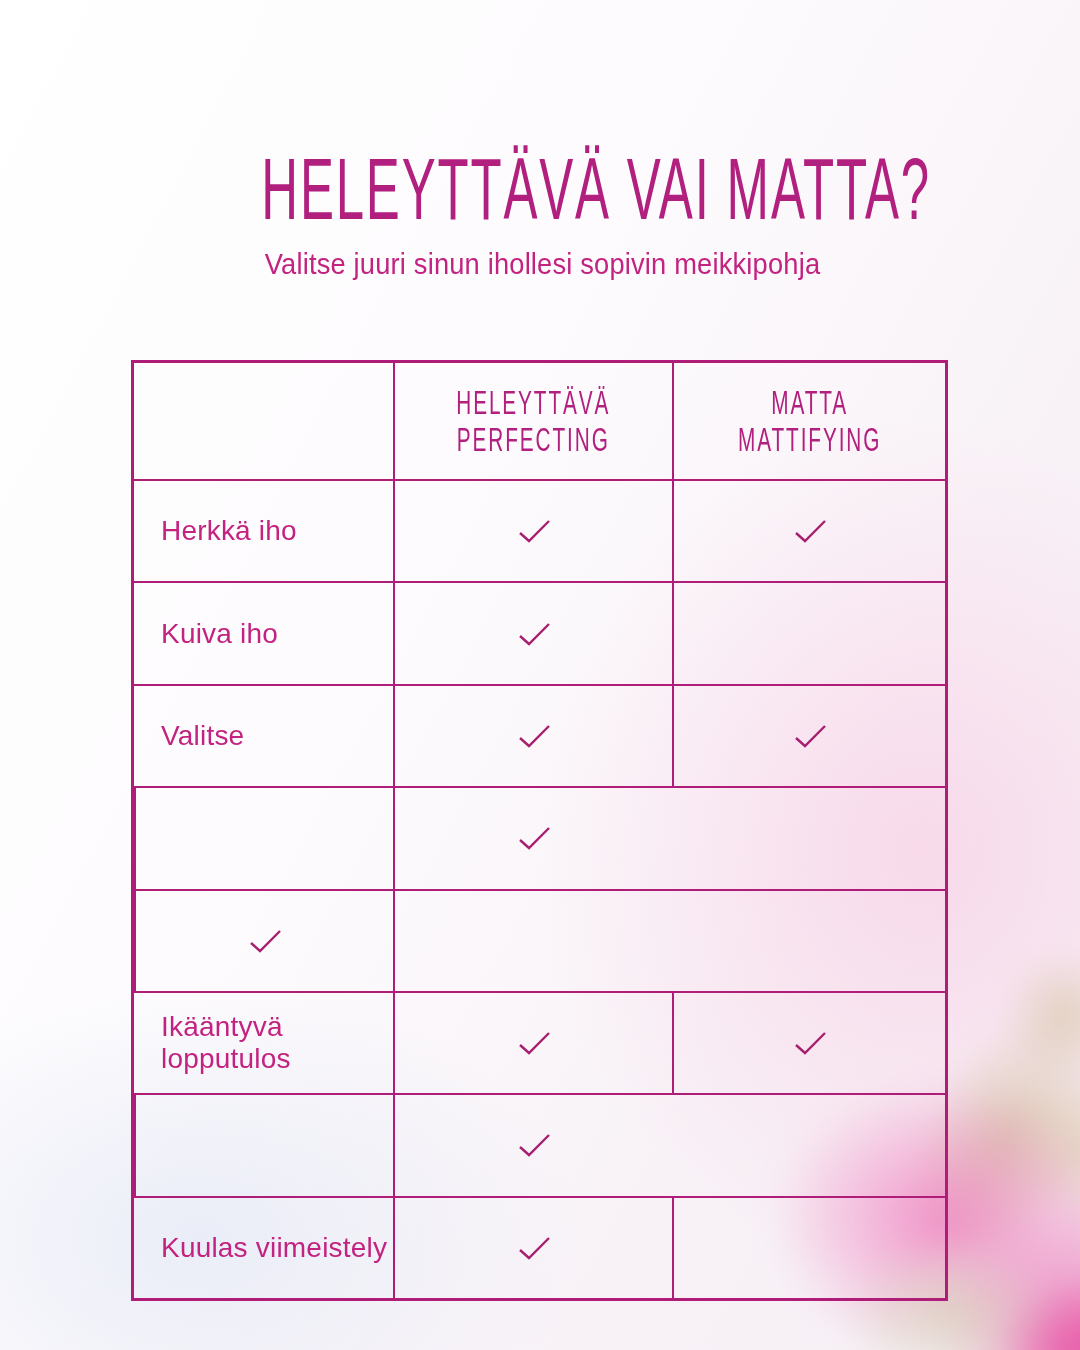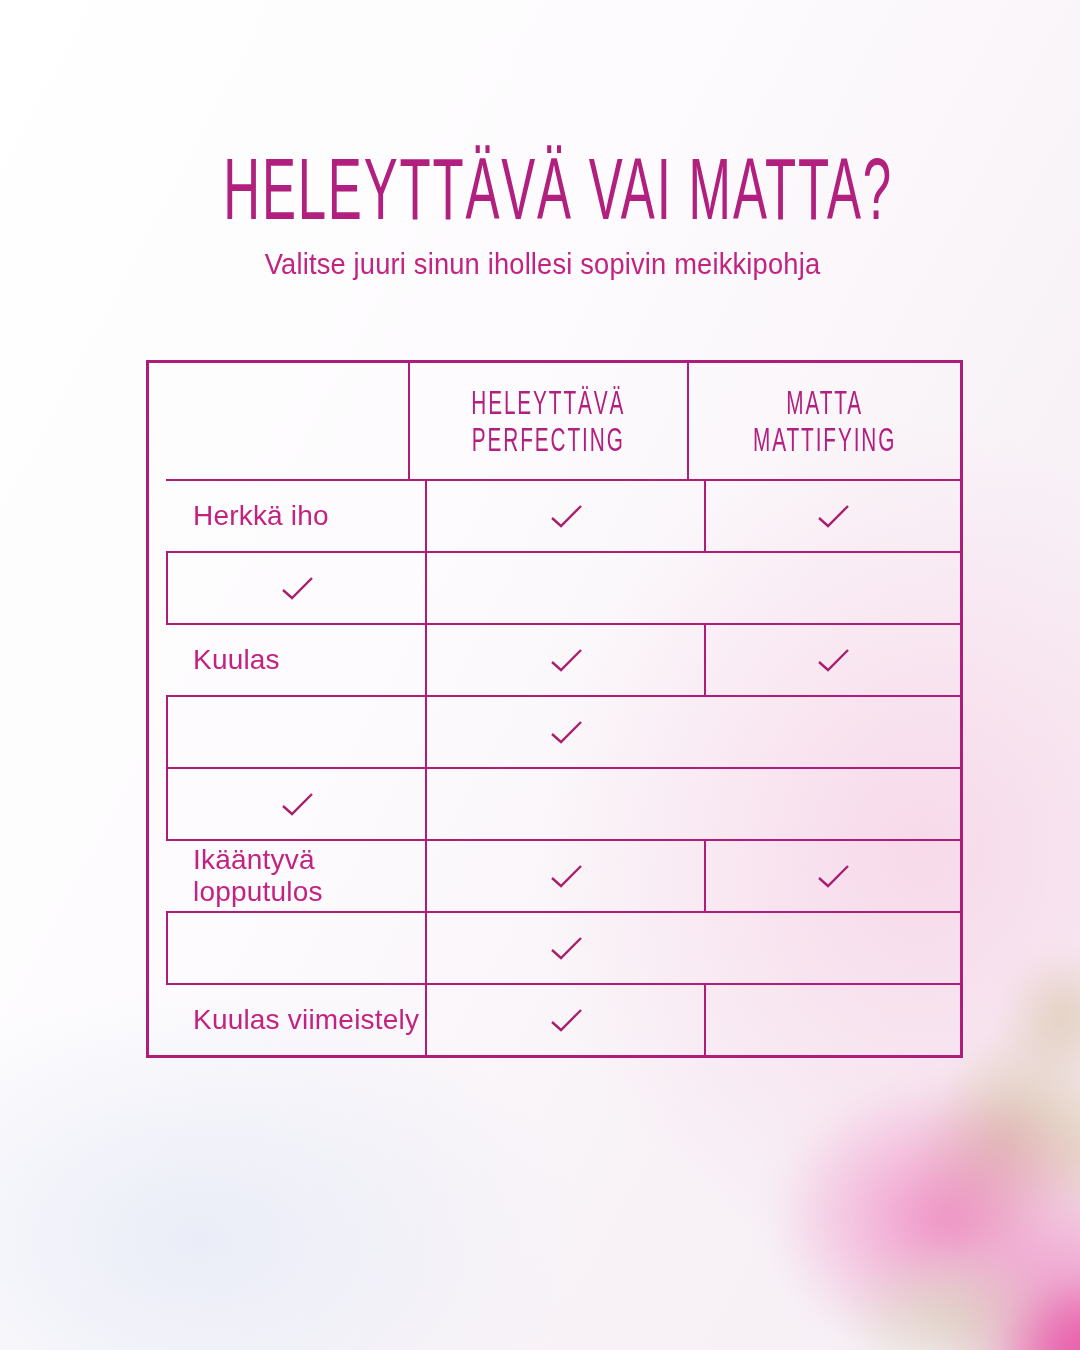--- a/index.html
+++ b/index.html
@@ -30,41 +30,41 @@
   .flower-1{left:770px;top:1080px;width:350px;height:280px;
     background:radial-gradient(closest-side,rgba(238,118,186,0.75),rgba(238,118,186,0));filter:blur(14px);}
   .flower-2{left:940px;top:1190px;width:340px;height:300px;
     background:radial-gradient(closest-side,rgba(233,97,172,0.85),rgba(233,97,172,0));filter:blur(14px);}
   .flower-3{left:990px;top:1280px;width:180px;height:140px;
     background:radial-gradient(closest-side,rgba(231,86,166,0.85),rgba(231,86,166,0));filter:blur(10px);}
   .leaf-green{left:840px;top:1240px;width:220px;height:150px;
     background:radial-gradient(closest-side,rgba(205,214,168,0.5),rgba(205,214,168,0));filter:blur(12px);}
 
   
-  .title-wrap{position:absolute;left:0;right:0;top:140px;text-align:center;}
+  .title-wrap{position:absolute;left:0;right:0;top:140px;text-align:center;padding-left:38px;}
   .title-text{
     display:inline-block;color:var(--title);
     font-size:85px;font-weight:400;letter-spacing:3px;white-space:nowrap;
     transform:scale(0.60,1.02);transform-origin:center;
   }
   .subtitle-wrap{position:absolute;left:4px;right:0;top:248px;text-align:center;}
   .subtitle-text{
     display:inline-block;color:var(--body-text);
     font-size:29px;letter-spacing:0.2px;white-space:nowrap;
     transform:scaleX(0.94);transform-origin:center;
   }
 
   
   .ctable{
-    position:absolute;left:146px;top:360px;width:817px;height:698px;
+    position:absolute;left:131px;top:360px;width:817px;height:941px;
     box-sizing:border-box;border:3px solid var(--table-border);
     display:flex;flex-direction:column;
   }
   .thead{display:grid;grid-template-columns:259px 279px 1fr;height:116px;flex:0 0 116px;}
-  .trow{display:grid;grid-template-columns:259px 279px 1fr;flex:1 1 0;border-top:2px solid var(--table-border);margin-left:17px;}
+  .trow{display:grid;grid-template-columns:259px 279px 1fr;flex:1 1 0;border-top:2px solid var(--table-border);}
   .cell{box-sizing:border-box;}
   .hcell{display:flex;align-items:center;justify-content:center;}
   .hcell.bordered,.check-cell{border-left:2px solid var(--table-border);}
   .label-cell{display:flex;align-items:center;padding-left:27px;
     color:var(--body-text);font-size:28px;letter-spacing:0.2px;}
   .check-cell{display:flex;align-items:center;justify-content:center;}
   .hdr-lines{color:var(--title);text-align:center;font-size:33px;line-height:37px;
     letter-spacing:3px;white-space:nowrap;transform:scaleX(0.63);transform-origin:center;}
   .check-icon{display:block;}
   .check-icon path{fill:none;stroke:var(--checkmark);stroke-width:2.4;stroke-linejoin:miter;}
@@ -114,30 +114,31 @@
   </svg>
 </div>
     <div class="cell check-cell">
   <svg class="check-icon" width="40" height="28" viewBox="0 0 40 28" aria-hidden="true">
     <path d="M6 16 L15 24 L35 4"></path>
   </svg>
 </div>
   </div>
 
   <div class="trow">
-    <div class="cell check-cell">
-  <svg class="check-icon" width="40" height="28" viewBox="0 0 40 28" aria-hidden="true">
-    <path d="M6 16 L15 24 L35 4"></path>
-  </svg>
-</div>
-    <div class="cell check-cell"></div>
-  </div>
-
-  <div class="trow">
-    <div class="cell label-cell">Kuulas</div>
+    <div class="cell label-cell">Kuiva iho</div>
+    <div class="cell check-cell">
+  <svg class="check-icon" width="40" height="28" viewBox="0 0 40 28" aria-hidden="true">
+    <path d="M6 16 L15 24 L35 4"></path>
+  </svg>
+</div>
+    <div class="cell check-cell"></div>
+  </div>
+
+  <div class="trow">
+    <div class="cell label-cell">Valitse</div>
     <div class="cell check-cell">
   <svg class="check-icon" width="40" height="28" viewBox="0 0 40 28" aria-hidden="true">
     <path d="M6 16 L15 24 L35 4"></path>
   </svg>
 </div>
     <div class="cell check-cell">
   <svg class="check-icon" width="40" height="28" viewBox="0 0 40 28" aria-hidden="true">
     <path d="M6 16 L15 24 L35 4"></path>
   </svg>
 </div>

